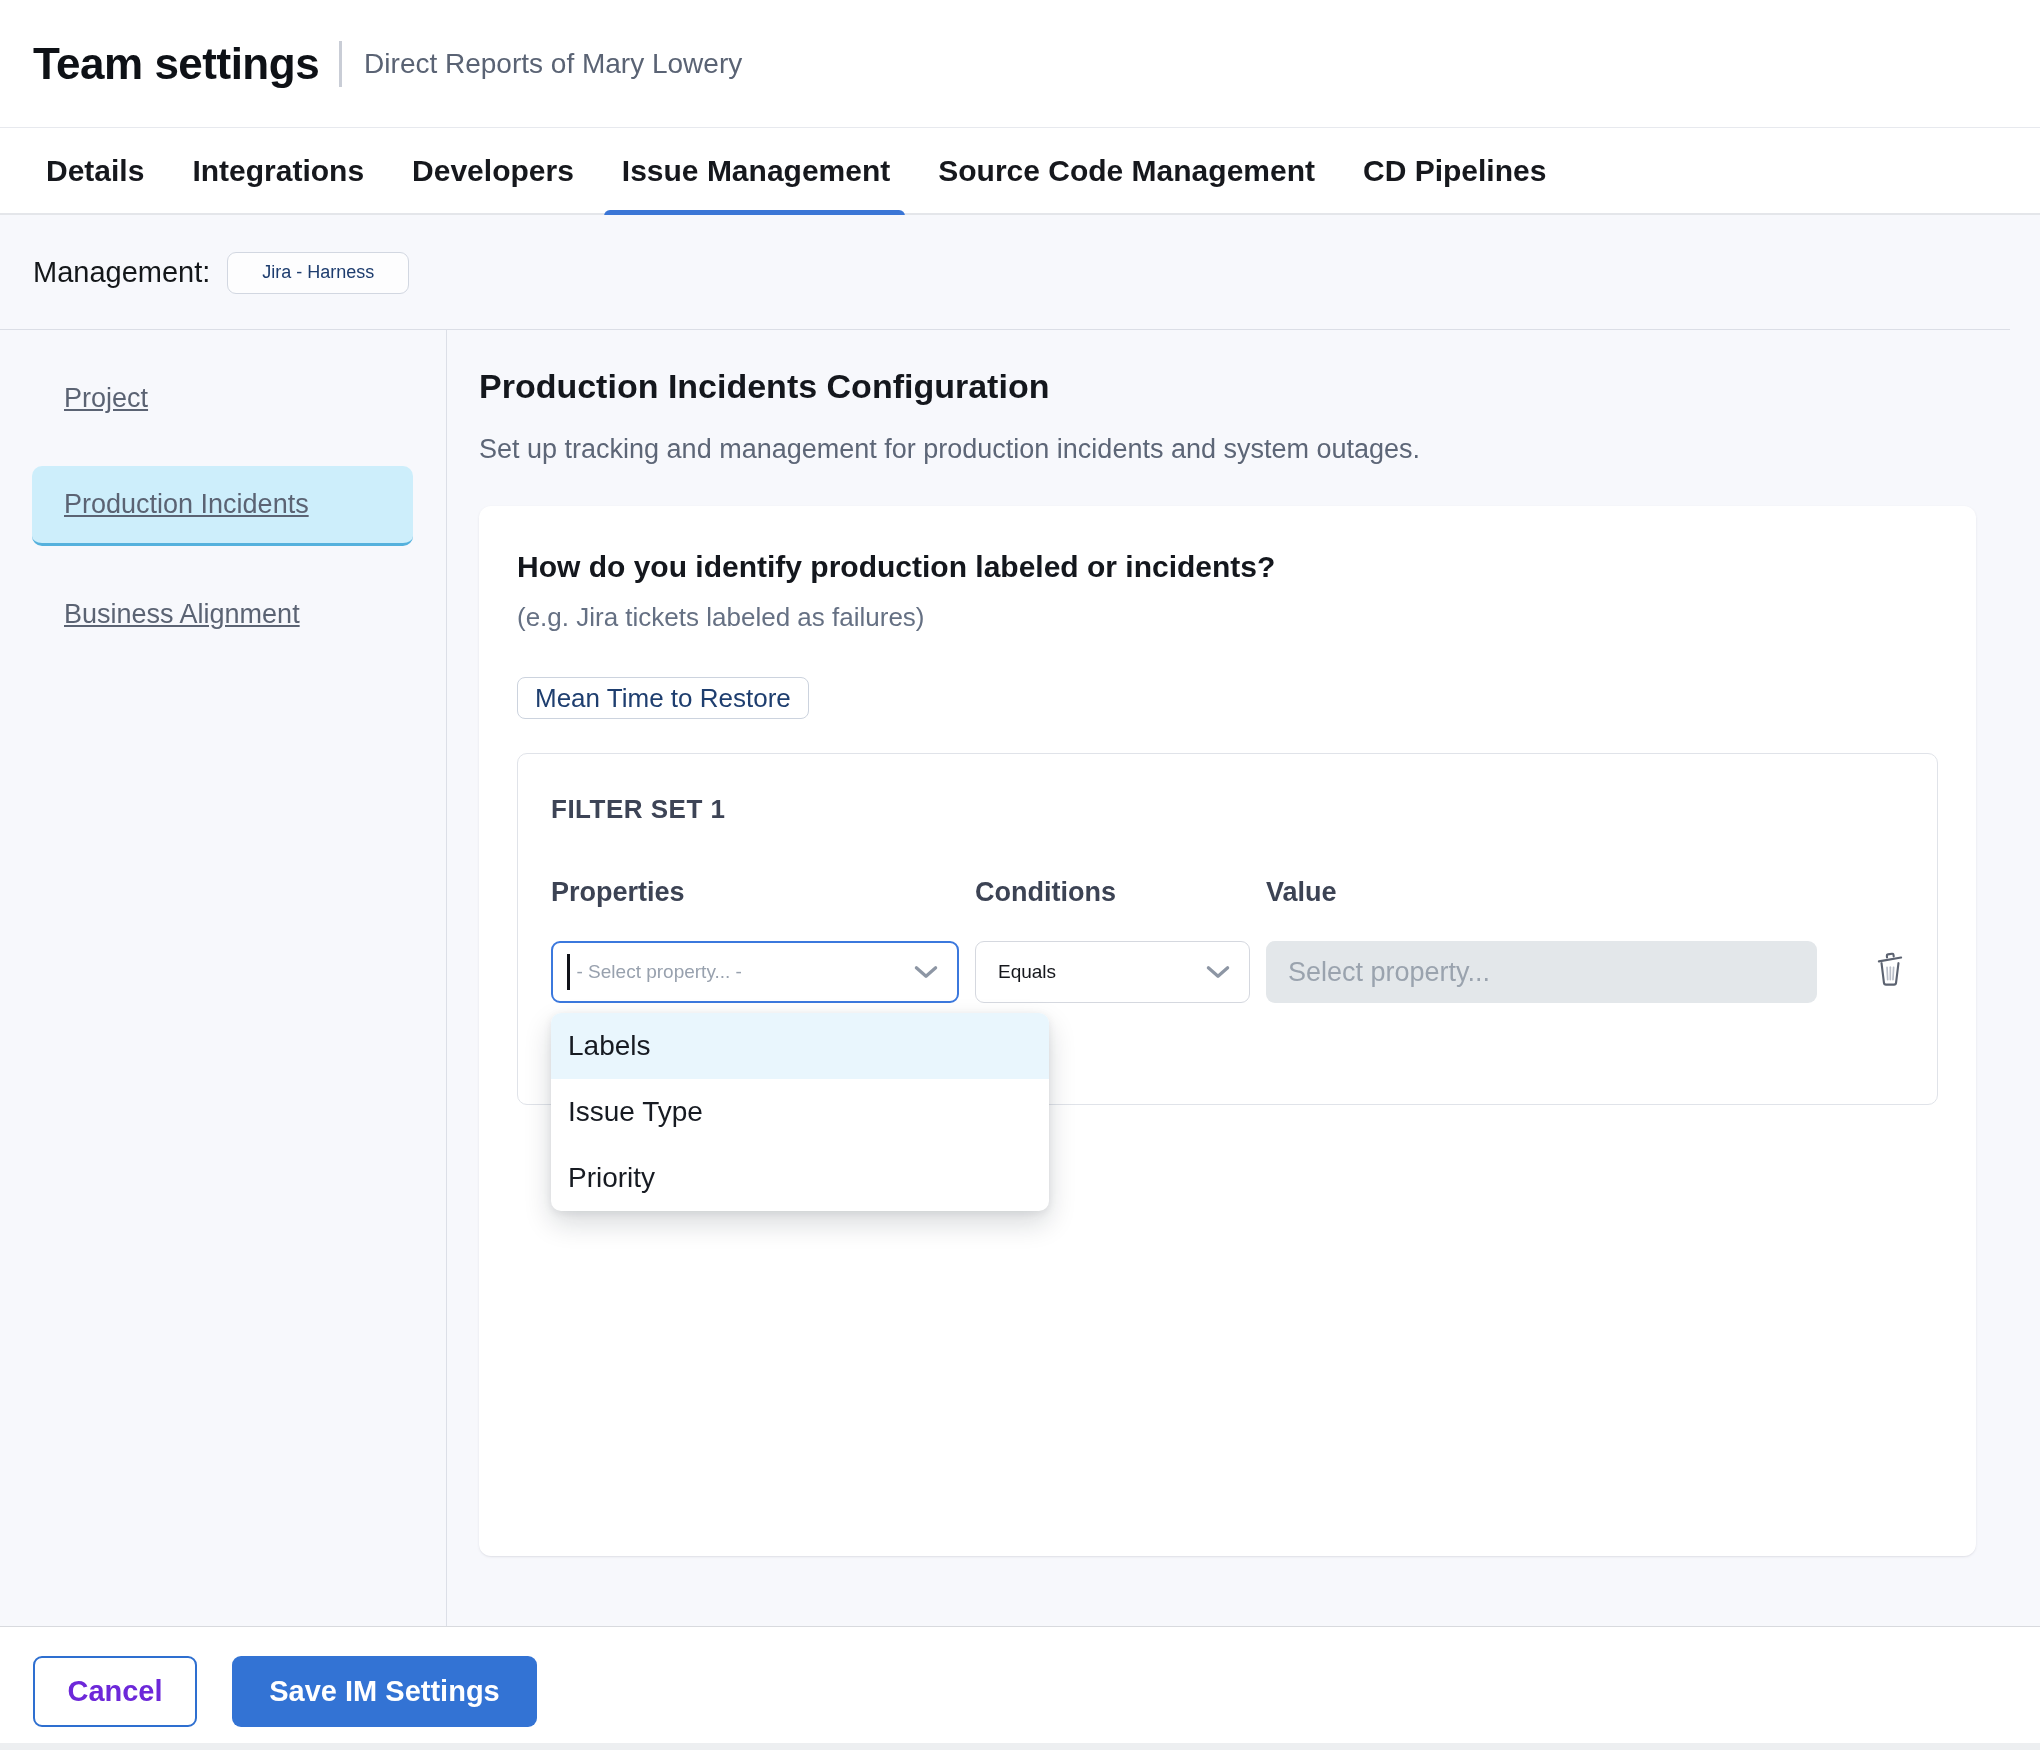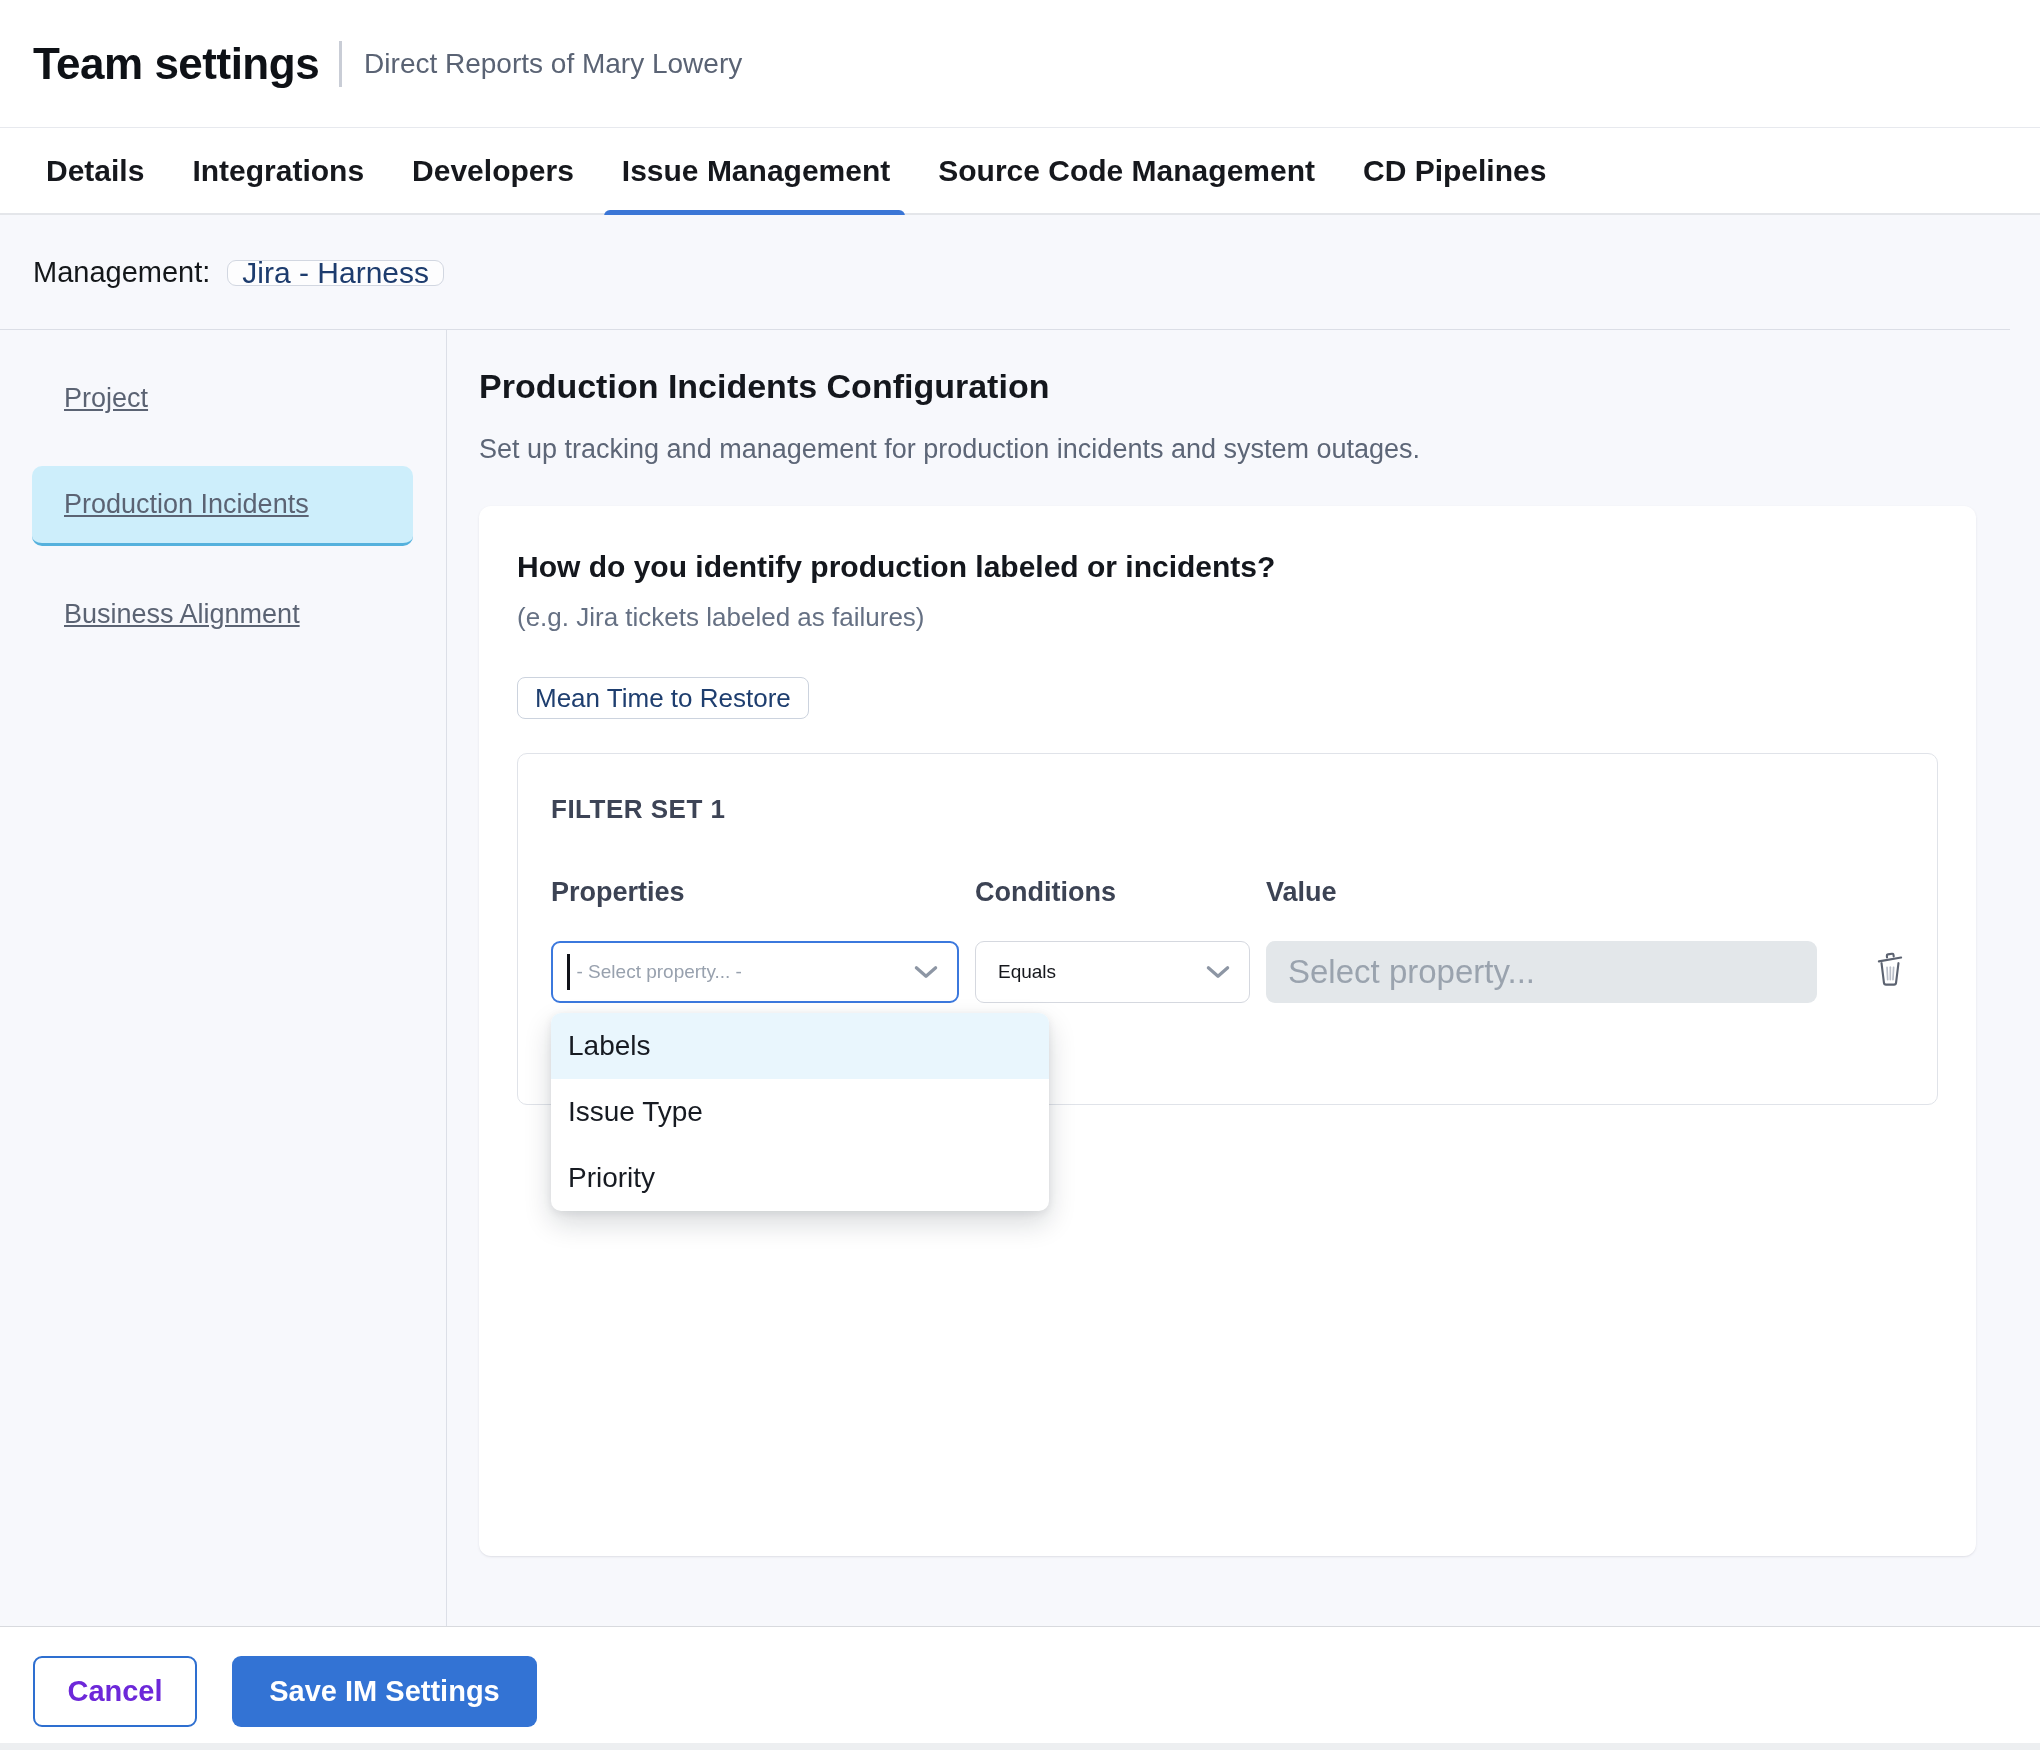--- a/index.html
+++ b/index.html
@@ -15,21 +15,21 @@
 
   
   .tabs { height:87px; display:flex; align-items:center; padding-left:46px; gap:48px; background:#fff; border-bottom:2px solid #e4e6ea; }
   .tab { position:relative; height:100%; display:flex; align-items:center; font-size:30px; font-weight:600; color:#16181d; cursor:pointer; white-space:nowrap; }
   .tab.active::after { content:""; position:absolute; left:-18px; right:-15px; bottom:-6px; height:9px; background:#3b76d6; border-radius:6px 6px 0 0; }
 
   
   .integration-band { height:115px; background:#f7f8fc; display:flex; align-items:center; padding-left:33px; position:relative; }
   .integration-band::after { content:""; position:absolute; left:0; bottom:0; width:2010px; height:1.5px; background:#dbdee6; }
   .integration-label { font-size:29px; color:#14171a; margin-right:17px; }
-  .integration-chip { height:26px; display:inline-flex; align-items:center; padding:0 14px; background:#fdfdfe; border:1.5px solid #d2d7e1; border-radius:9px; font-size:30px; color:#1d3c6e; cursor:pointer; }
+  .integration-chip { height:42px; display:inline-flex; align-items:center; padding:0 34px; background:#fdfdfe; border:1.5px solid #d2d7e1; border-radius:9px; font-size:18px; color:#1d3c6e; cursor:pointer; }
 
   
   .content { display:flex; height:1296px; background:#f7f8fc; }
   .sidebar { width:447px; flex-shrink:0; border-right:1.5px solid #dcdfe7; padding-top:28px; }
   .side-item { height:80px; display:flex; align-items:center; padding-left:64px; margin-bottom:28px; font-size:27px; color:#5b6373; cursor:pointer;text-decoration:underline; }
   .side-item.active { margin-left:32px; width:381px; padding-left:32px; background:#cdeefb; border-radius:10px; border-bottom:3px solid #55b1dd; }
 
   .main { flex:1; padding:36px 0 0 32px; }
   .main-title { font-size:34px; line-height:40px; font-weight:700; color:#14171d; margin-bottom:26px; }
   .main-subtitle { font-size:27px; line-height:34px; color:#5d6677; }
@@ -45,21 +45,21 @@
   .col-header { font-size:27px; font-weight:700; color:#3c4354; margin-bottom:33px; }
   .control { height:62px; display:flex; align-items:center; border-radius:9px; font-size:19px; position:relative; }
 
   .combo-wrap { position:relative; }
   .property-combo { border:2.5px solid #3b78dd; background:#fff; padding:0 52px 0 14px; cursor:pointer; }
   .text-caret { width:2.5px; height:36px; background:#101218; margin-right:7px; flex-shrink:0; }
   .placeholder-text { color:#98a1ae; white-space:nowrap; overflow:hidden; }
   .chevron { position:absolute; right:18px; top:50%; transform:translateY(-50%); display:flex; }
 
   .condition-select { border:1.5px solid #d5d8df; background:#fff; padding:0 52px 0 22px; color:#15171c; cursor:pointer; }
-  .value-input-el { width:551px; height:62px; background:#e3e7ea; border:none; border-radius:9px; padding:0 22px; font-size:33px; font-family:inherit; color:#434a58; }
+  .value-input-el { width:551px; height:62px; background:#e3e7ea; border:none; border-radius:9px; padding:0 22px; font-size:27px; font-family:inherit; color:#434a58; }
   .value-input-el::placeholder { color:#9aa3ae; opacity:1; }
 
   .trash-button { background:none; border:none; cursor:pointer; margin:10px 0 0 41px; justify-self:start; align-self:start; padding:0; line-height:0; }
 
   .dropdown-menu { position:absolute; top:calc(100% + 10px); left:0; width:498px; background:#fff; border-radius:10px; box-shadow:0 12px 28px rgba(15,25,40,0.16), 0 2px 8px rgba(15,25,40,0.08); overflow:hidden; z-index:5; }
   .dropdown-item { height:66px; display:flex; align-items:center; padding-left:17px; font-size:28px; color:#171b22; cursor:pointer; }
   .dropdown-item.highlighted { background:#e9f6fd; }
 
   
   .footer { height:124px; background:#fff; border-top:1.5px solid #d8dade; display:flex; align-items:center; padding:6px 0 0 33px; position:relative; }

